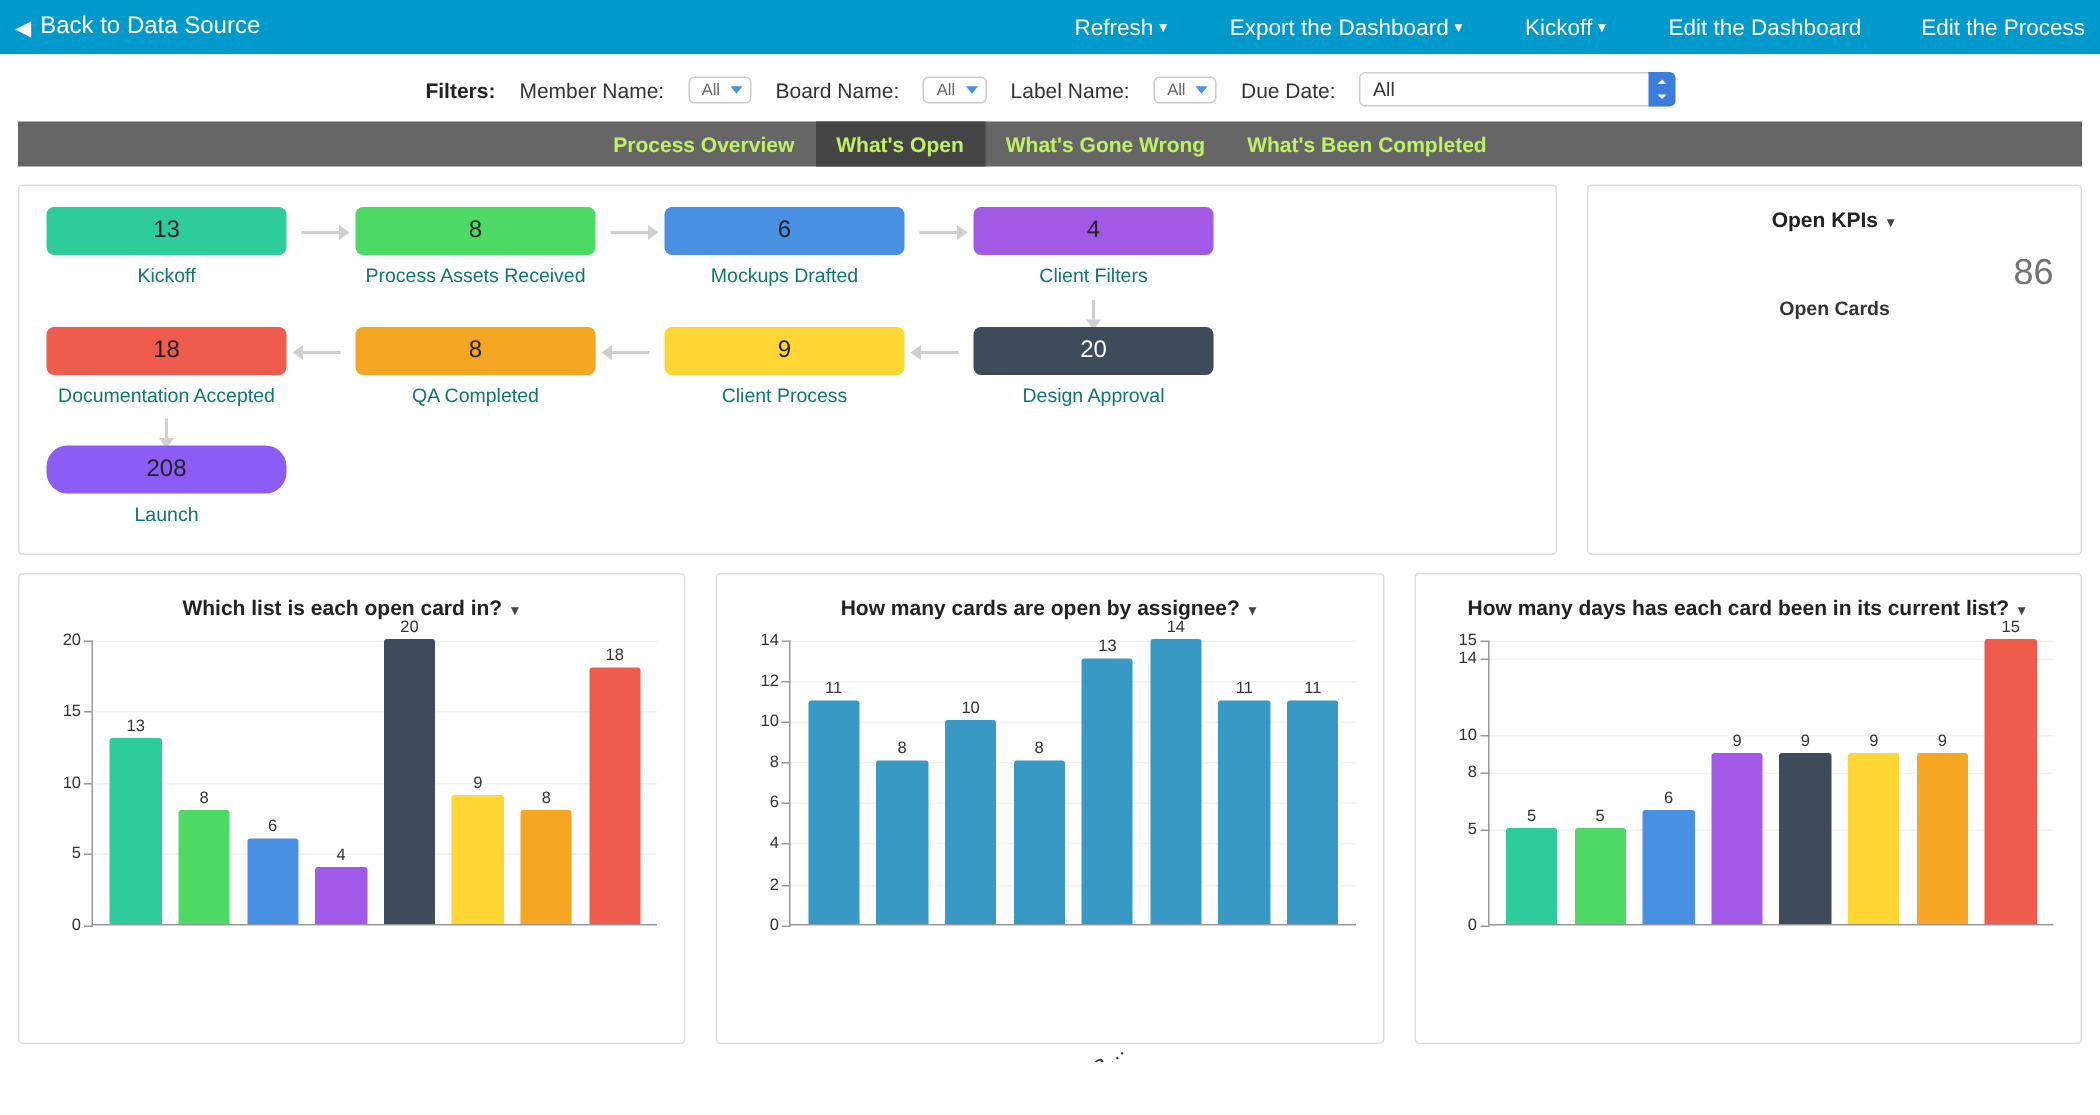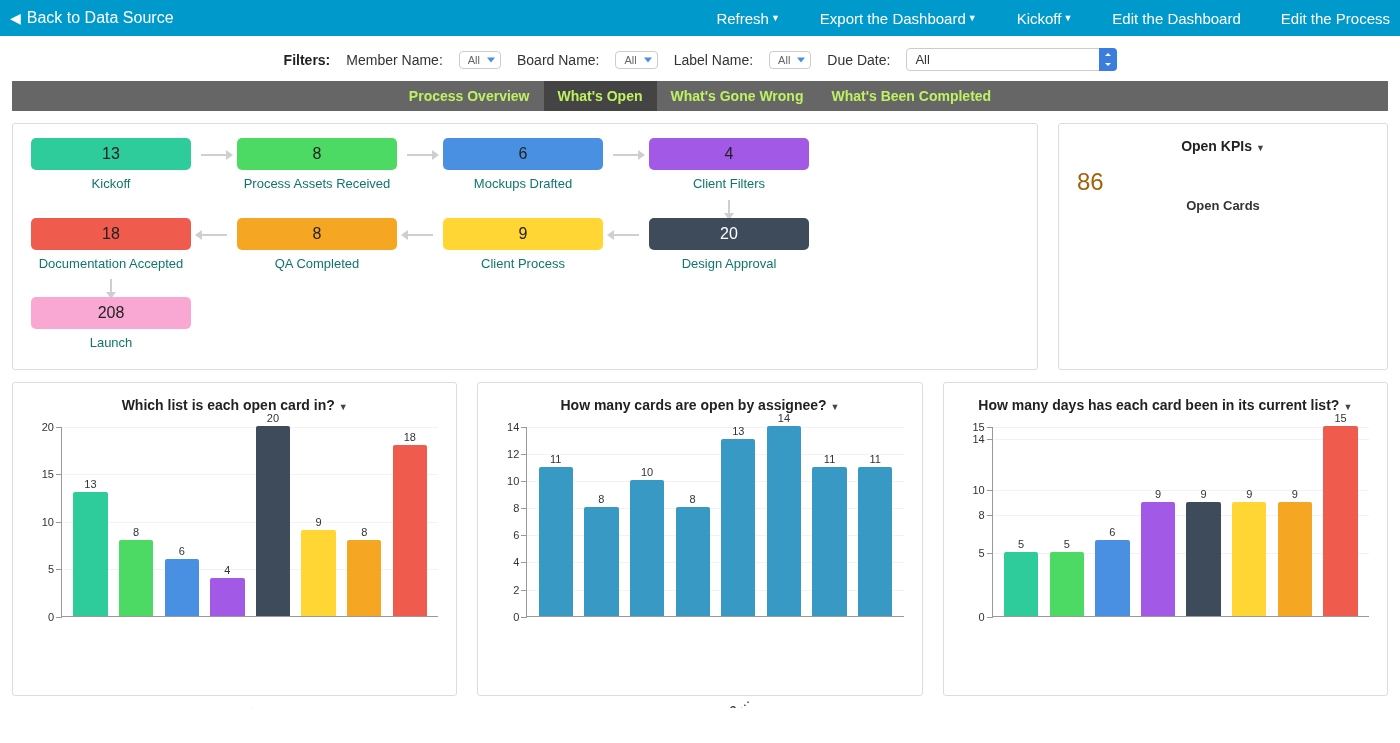--- a/index.html
+++ b/index.html
@@ -42,21 +42,21 @@
   .flowbox { height: 32px; border-radius: 5px; display: flex; align-items: center; justify-content: center; font-size: 16px; color: #222; font-weight: 400; }
   .flowlabel { font-size: 13px; color: #0f766e; margin-top: 6px; line-height: 1.2; }
   .arrow-h { position: absolute; top: 16px; right: -36px; width: 26px; height: 2px; background: #cfcfcf; }
   .arrow-h::after { content: ""; position: absolute; right: -6px; top: -4px; border-left: 7px solid #cfcfcf; border-top: 5px solid transparent; border-bottom: 5px solid transparent; }
   .arrow-h.left { right: auto; left: -36px; }
   .arrow-h.left::after { right: auto; left: -6px; border-left: none; border-right: 7px solid #cfcfcf; }
   .arrow-v { position: absolute; left: 50%; transform: translateX(-50%); bottom: -22px; width: 2px; height: 14px; background: #cfcfcf; }
   .arrow-v::after { content: ""; position: absolute; left: -4px; bottom: -6px; border-top: 7px solid #cfcfcf; border-left: 5px solid transparent; border-right: 5px solid transparent; }
 
   
-  .kpi-num { text-align: left; font-size: 24px; color: #a16207; margin-top: 6px; }
+  .kpi-num { text-align: right; font-size: 24px; color: #737373; margin-top: 6px; }
   .kpi-lbl { text-align: center; font-size: 13px; font-weight: 600; margin-top: 2px; }
 
   
   .chartsrow { display: grid; grid-template-columns: repeat(3, 1fr); gap: 20px; padding: 0 12px 12px; }
   .chart { position: relative; height: 250px; margin: 10px 0 0 30px; border-left: 1px solid #999; border-bottom: 1px solid #999; }
   .chart .bar { position: absolute; bottom: 0; border-radius: 2px 2px 0 0; }
   .chart .barlabel { position: absolute; font-size: 11px; color: #333; transform: translateX(-50%); text-align: center; }
   .chart .ytick { position: absolute; left: -6px; width: 6px; height: 1px; background: #999; }
   .chart .yticklabel { position: absolute; left: -28px; font-size: 11px; color: #333; transform: translateY(-50%); text-align: right; width: 20px; }
   .chart .grid-h { position: absolute; left: 0; right: 0; height: 1px; background: rgba(0,0,0,0.05); }
@@ -65,21 +65,21 @@
 
   
   .c-teal   { background: #2ecc9b; }
   .c-green  { background: #4cd964; }
   .c-blue   { background: #4a90e2; }
   .c-purple { background: #a259e6; }
   .c-slate  { background: #3e4b5b; color: #fff !important; }
   .c-yellow { background: #ffd633; }
   .c-orange { background: #f5a623; }
   .c-red    { background: #ef5b4c; }
-  .c-gray   { background: #f9a8d4; }
+  .c-gray   { background: #8b5cf6; border-radius: 14px; }
   .c-steel  { background: #3799c4; }
 </style>
 </head>
 <body>
 
 <div class="topbar">
   <div class="topbar-left">
     <span class="arrow">◀</span>
     <span>Back to Data Source</span>
   </div>

